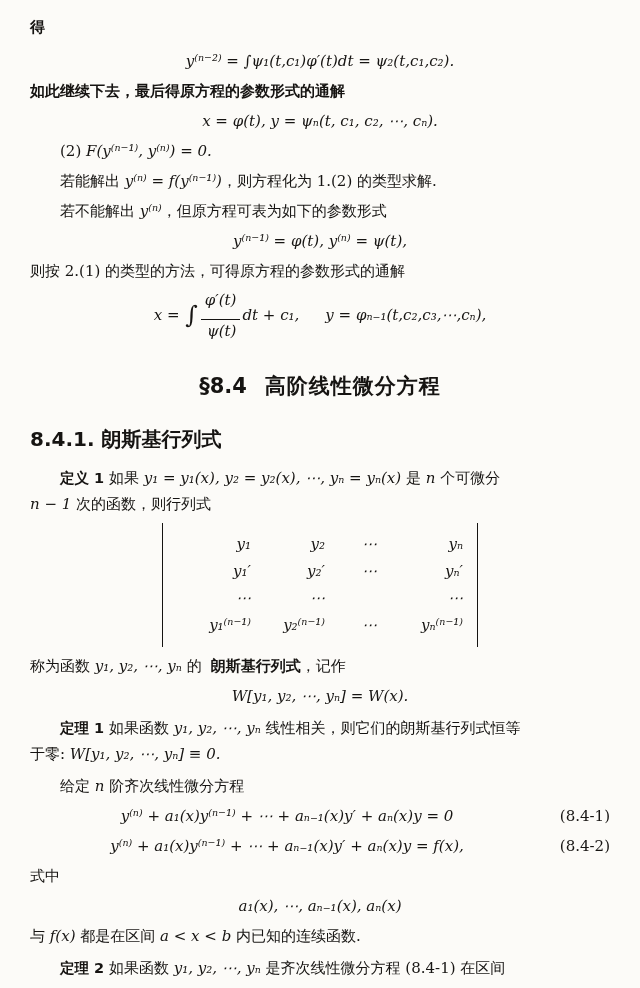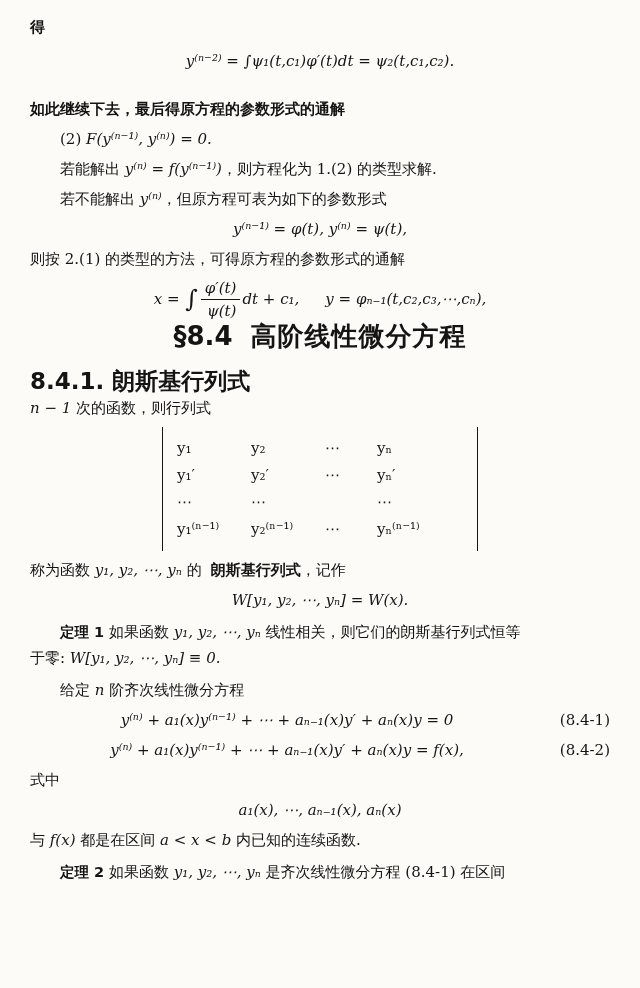--- a/index.html
+++ b/index.html
@@ -18,65 +18,69 @@
   }
   .m { font-style:italic; font-family:"DejaVu Serif","Liberation Serif",serif; }
   .cn { font-style:normal; }
   .bold-label { font-weight:bold; font-family:"DejaVu Sans","Liberation Sans",sans-serif; font-size:14.5px; }
   .bold-term { font-weight:bold;padding-left:9px; }
   .center { text-align:center; }
   .ind { padding-left:30px; }
   .line { white-space:nowrap; }
   .lead { font-weight:bold; font-family:"DejaVu Sans","Liberation Sans",sans-serif; }
   .f1 { margin-top:8px; }
-  .mt4{margin-top:4px;} .mt6{margin-top:6px;} .mt8{margin-top:22px;} .mt12{margin-top:12px;}
+  .mt4{margin-top:4px;} .mt6{margin-top:6px;} .mt8{margin-top:4px;} .mt12{margin-top:12px;}
   .sec-heading {
+    margin-top:30px;
     text-align:center;
     font-family:"DejaVu Sans","Liberation Sans",sans-serif;
-    font-weight:bold; font-size:26px; line-height:30px;
+    font-weight:bold; font-size:21px; line-height:30px;
     letter-spacing:1px;
   }
   .sec-heading .secno { margin-right:18px; letter-spacing:0; }
   .sub-heading {
-    margin-top:16px;
+    margin-top:24px;
     font-family:"DejaVu Sans","Liberation Sans",sans-serif;
-    font-weight:bold; font-size:23px; line-height:28px;
+    font-weight:bold; font-size:20px; line-height:28px;
   }
   .int { font-size:24px; font-style:normal; vertical-align:-3px; padding:0 1px; }
   .frac { display:inline-block; vertical-align:middle; text-align:center; line-height:20px; margin:0 2px; }
-  .frac .num { display:block; border-bottom:1px solid #161412; padding:0 4px 1px 4px; }
+  .frac .num { display:block; border-bottom:1px solid #161412; padding:0 4px 9px 4px; }
   .frac .den { display:block; padding:1px 4px 0 4px;text-align:right; }
   .gap { display:inline-block; width:26px; }
   .det-wrap { text-align:center; margin-top:6px; }
   .det {
     display:inline-block;
     border-left:1.5px solid #161412; border-right:1.5px solid #161412;
     padding:8px 14px;
   }
   .det-grid { display:grid; grid-template-columns:74px 74px 52px 86px; }
-  .det-grid span { line-height:27px; text-align:left; }
+  .det-grid span { line-height:27px; text-align:right; font-style:italic; }
   .eqrow { display:flex; align-items:center; }
   .eqc { flex:1; text-align:center; }
   .eqlab { width:66px; text-align:right; font-style:normal; }
 </style>
 </head>
 <body>
 
 <div class="page">
 
   <div class="line lead">得</div>
 
   <div class="line center f1">
     <span class="m">y⁽ⁿ⁻²⁾ = ∫ψ₁(t,c₁)φ′(t)dt = ψ₂(t,c₁,c₂).</span>
   </div>
 
   <div class="line mt8">
     <span class="cn lead">如此继续下去，最后得原方程的参数形式的通解</span>
   </div>
 
+  <div class="line center mt4">
+    <span class="m">x = φ(t),  y = ψₙ(t, c₁, c₂, ⋯, cₙ).</span>
+  </div>
 
   <div class="line ind mt4">
     <span class="cn">(2)</span>
     <span class="m">F(y⁽ⁿ⁻¹⁾, y⁽ⁿ⁾) = 0.</span>
   </div>
 
   <div class="line ind mt4">
     <span class="cn">若能解出 </span><span class="m">y⁽ⁿ⁾ = f(y⁽ⁿ⁻¹⁾)</span><span class="cn">，则方程化为 1.(2) 的类型求解.</span>
   </div>
 
@@ -95,20 +99,23 @@
   <div class="line center mt6">
     <span class="m">x = </span><span class="int">∫</span><span class="frac m"><span class="num">φ′(t)</span><span class="den">ψ(t)</span></span><span class="m">dt + c₁,</span><span class="gap"></span><span class="m">y = φₙ₋₁(t,c₂,c₃,⋯,cₙ),</span>
   </div>
 
   <div class="sec-heading">
     <span class="secno">§8.4</span><span>高阶线性微分方程</span>
   </div>
 
   <div class="sub-heading">8.4.1. 朗斯基行列式</div>
 
+  <div class="line ind mt12">
+    <span class="bold-label">定义 1</span><span class="cn">  如果 </span><span class="m">y₁ = y₁(x), y₂ = y₂(x), ⋯, yₙ = yₙ(x)</span><span class="cn"> 是 </span><span class="m">n</span><span class="cn"> 个可微分</span>
+  </div>
 
   <div class="line">
     <span class="m">n − 1</span><span class="cn"> 次的函数，则行列式</span>
   </div>
 
   <div class="det-wrap">
     <div class="det">
       <div class="det-grid">
         <span>y₁</span>
         <span>y₂</span>

